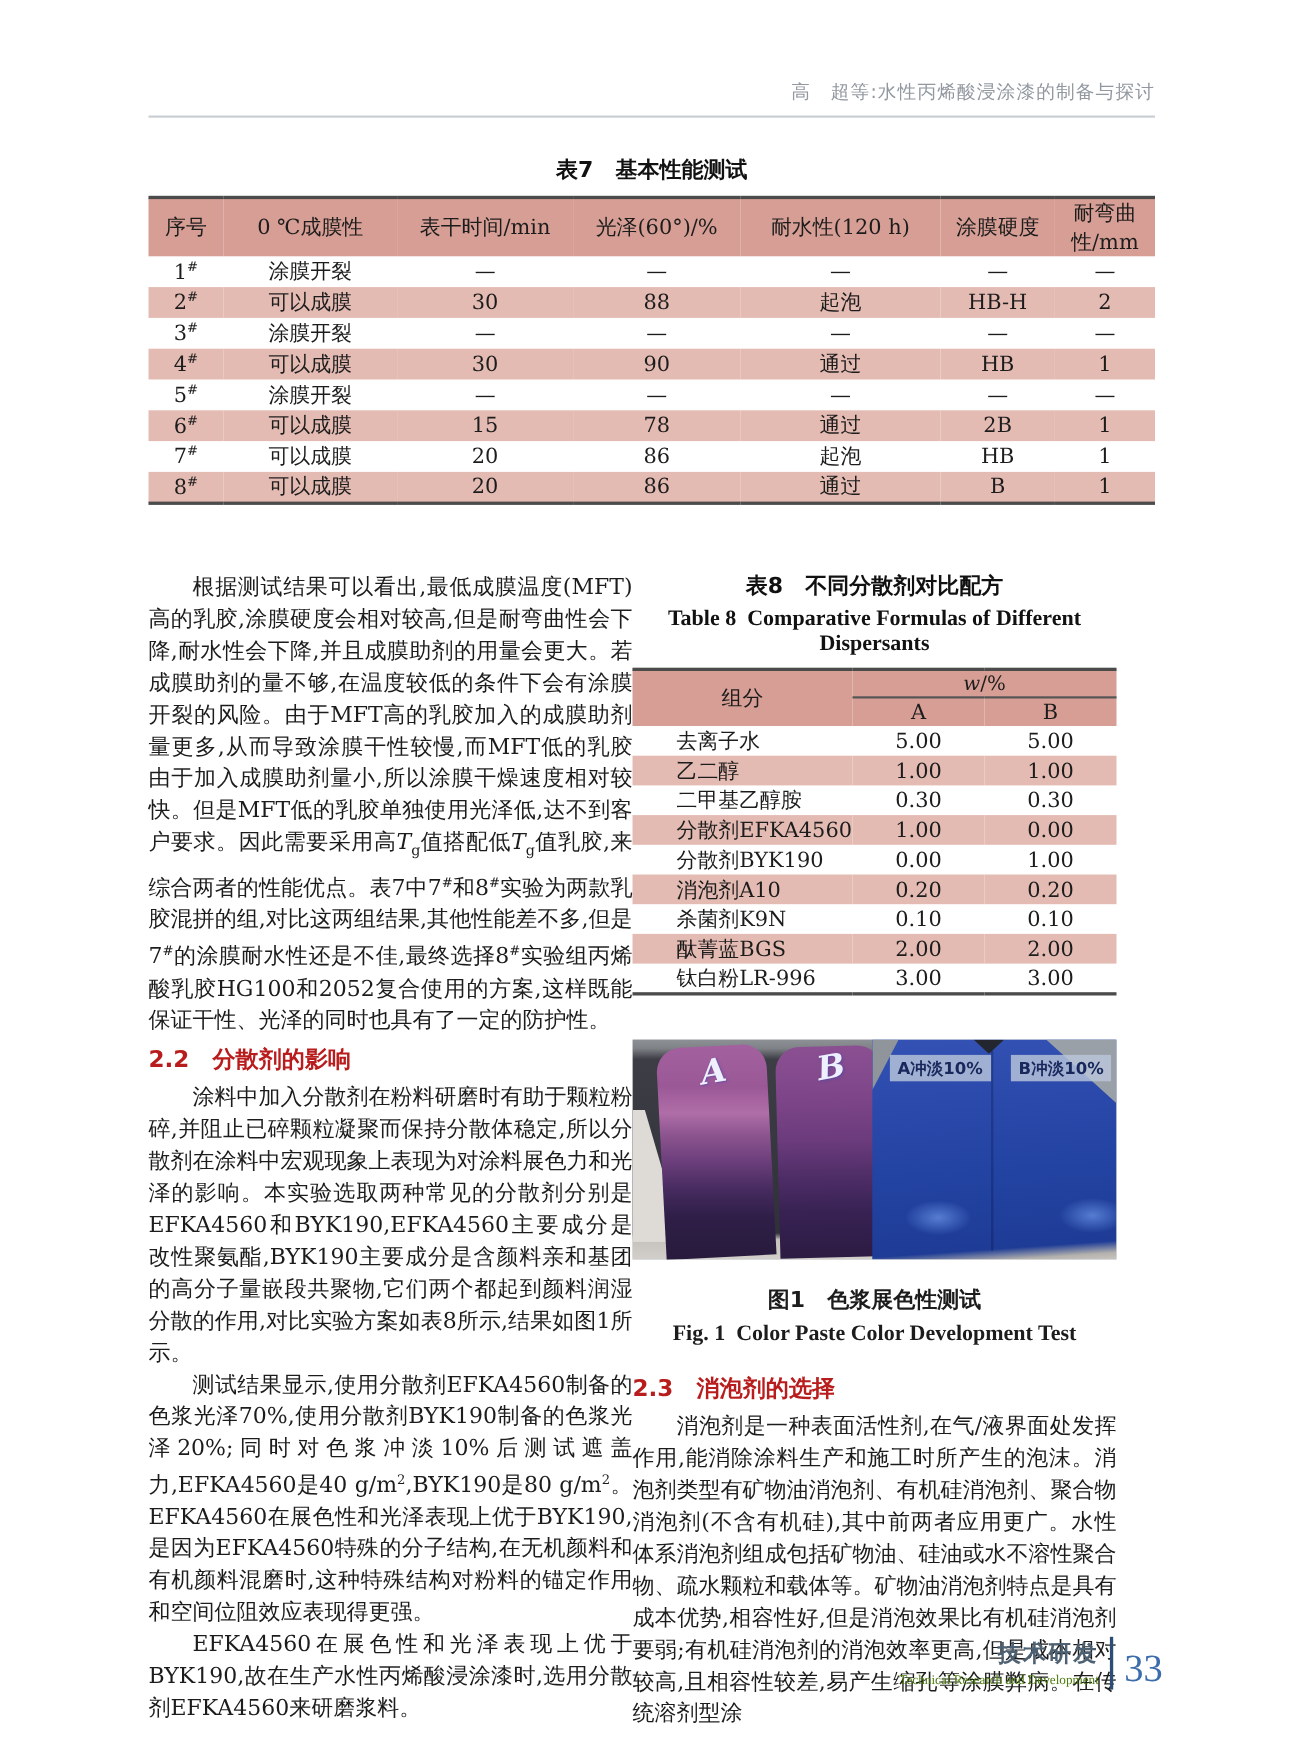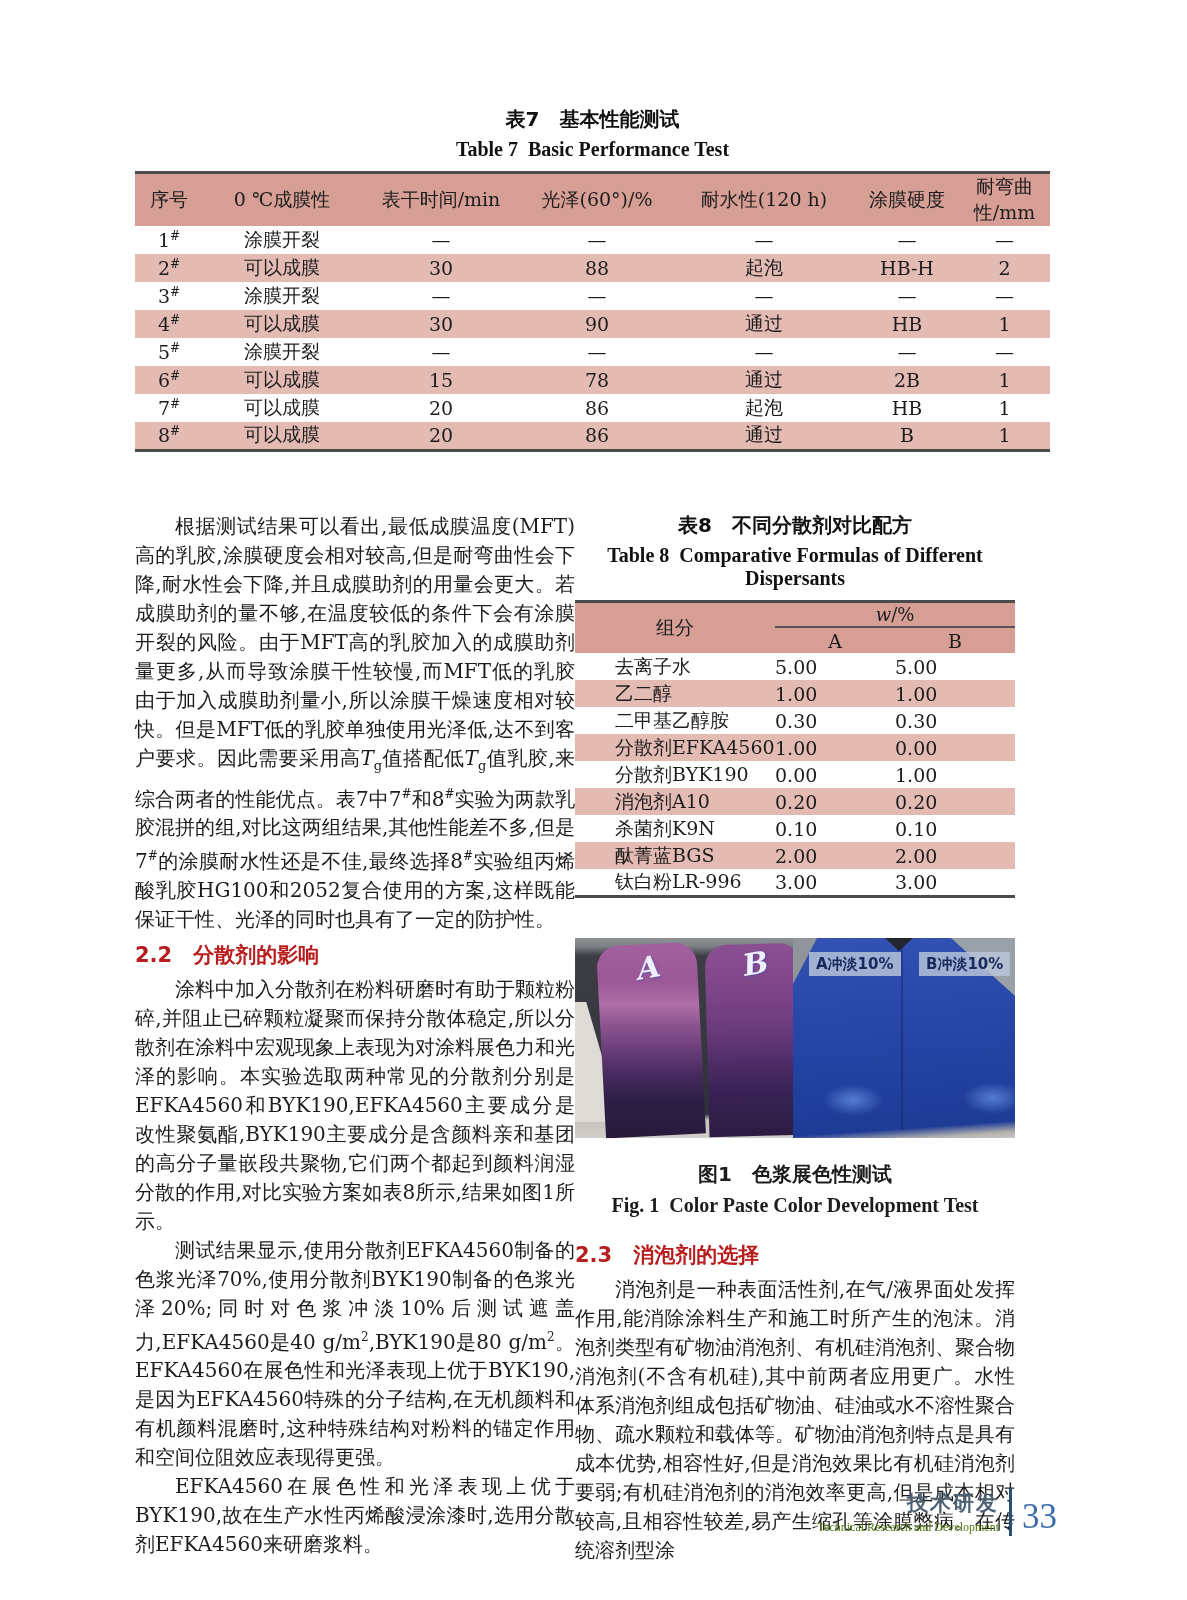--- a/index.html
+++ b/index.html
@@ -36,21 +36,21 @@
 
   .body { font-size:20px; line-height:29px; text-align:justify; text-indent:2em; color:#1c1c1c; }
   .sec-heading { font-family:"DejaVu Sans","Liberation Sans",sans-serif; font-weight:bold; font-size:21px; color:#b91c1c; margin:7px 0 6px 0; }
 
   
   .t8 { width:440px; margin-top:10px; border-top:3px solid #4b4b4b; border-bottom:3px solid #4b4b4b; font-size:19px; table-layout:fixed; }
   .t8 thead th { background:#d69e94; font-weight:normal; text-align:center; }
   .t8 th.h-comp { height:52px; }
   .t8 th.h-w { height:26px; border-bottom:2px solid #555; font-size:18px; }
   .t8 th.h-ab { height:26px; }
-  .t8 td { height:27px; text-align:left; }
+  .t8 td { height:27px; text-align:center; }
   .t8 td:first-child { text-align:left; padding-left:40px; }
   .t8 tr.alt td { background:#e4bbb3; }
 
   
   .photo { position:relative; width:440px; height:200px; margin-top:40px; overflow:hidden; background:#b9bec4; }
   .photo-left { position:absolute; left:0; top:0; width:218px; height:200px;
     background:linear-gradient(180deg,#8d9095 0%,#7f8287 4%,#3d3d45 9%,#36363e 55%,#303038 88%,#c6c3be 91%,#d2cfca 100%); }
   .wedge { position:absolute; left:0; bottom:16px; width:40px; height:120px; background:#dedbd6;
     clip-path:polygon(0 100%,100% 100%,100% 82%,28% 0,0 0); }
   .panel { position:absolute; top:6px; height:192px; border-radius:22px 22px 0 0; }
@@ -89,24 +89,26 @@
   .f-en { font-family:"Liberation Serif","DejaVu Serif",serif; font-size:12px; color:#4d7c0f; margin-top:3px; }
   .f-bar { width:3px; height:48px; background:#2e4d74; margin:0 10px; }
   .f-page { font-size:35px; color:#3c6cab; margin-top:10px; font-family:"Liberation Serif","DejaVu Serif",serif; }
 </style>
 </head>
 <body>
 
 <div class="page">
   <div class="content">
 
+    <header class="page-header">
+      <span class="running-title">高　超等:水性丙烯酸浸涂漆的制备与探讨</span>
+    </header>
 
     <section class="t7-block">
       <div class="tbl-title-zh">表7　基本性能测试</div>
-      <div class="tbl-title-en">Table 7&nbsp;&nbsp;Basic Performance Test</div>
       <table class="t7">
         <colgroup>
           <col style="width:68px">
             <col style="width:158px">
             <col style="width:160px">
           <col style="width:152px">
             <col style="width:182px">
             <col style="width:104px">
             <col style="width:91px">
         </colgroup>

